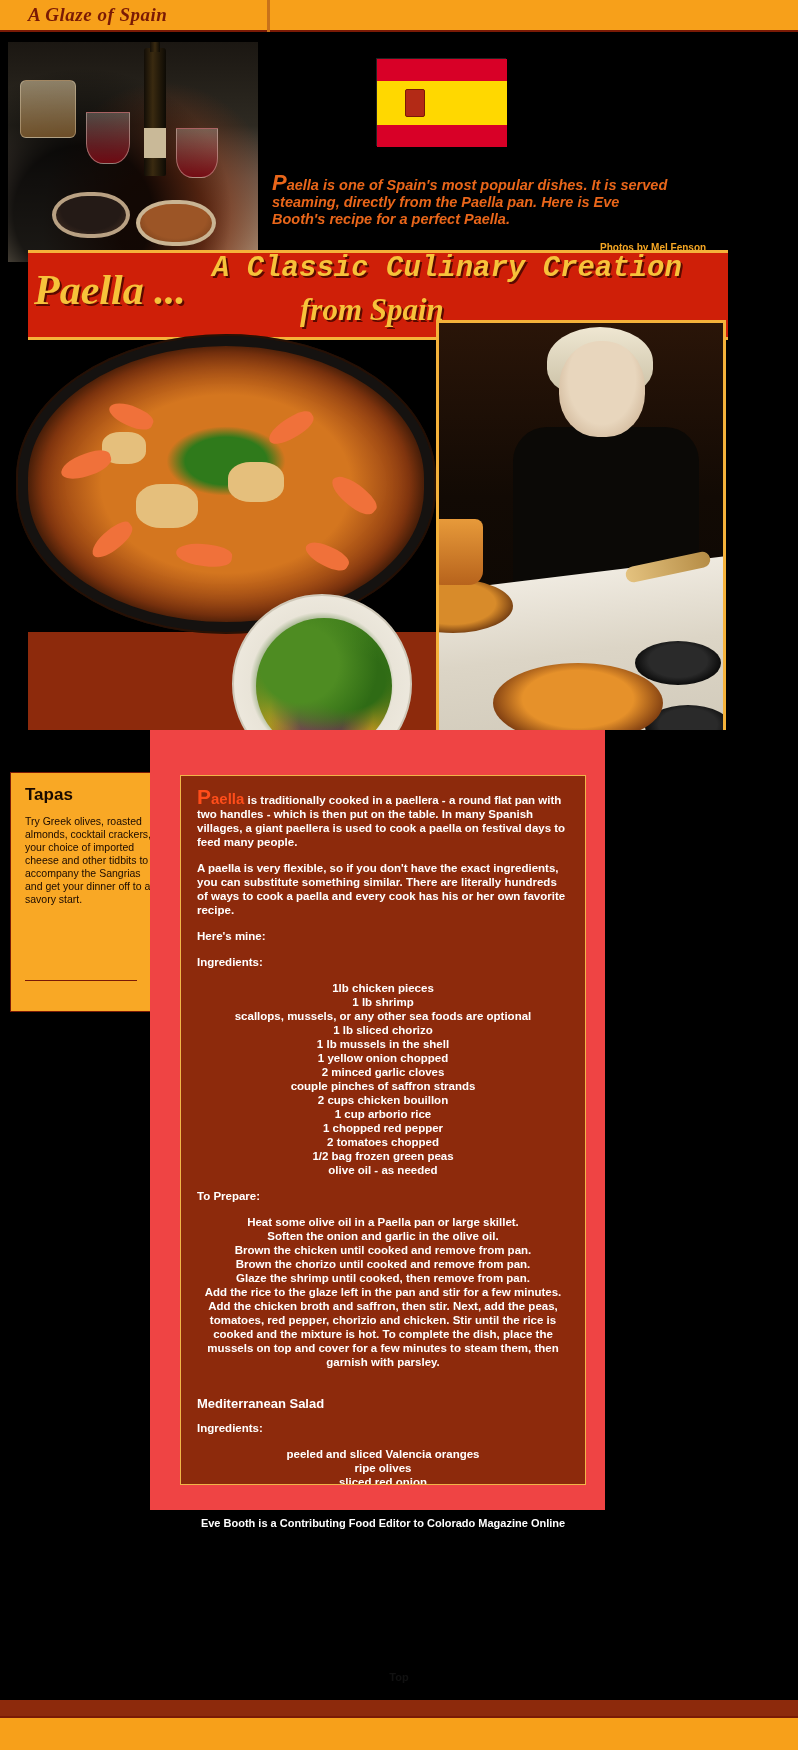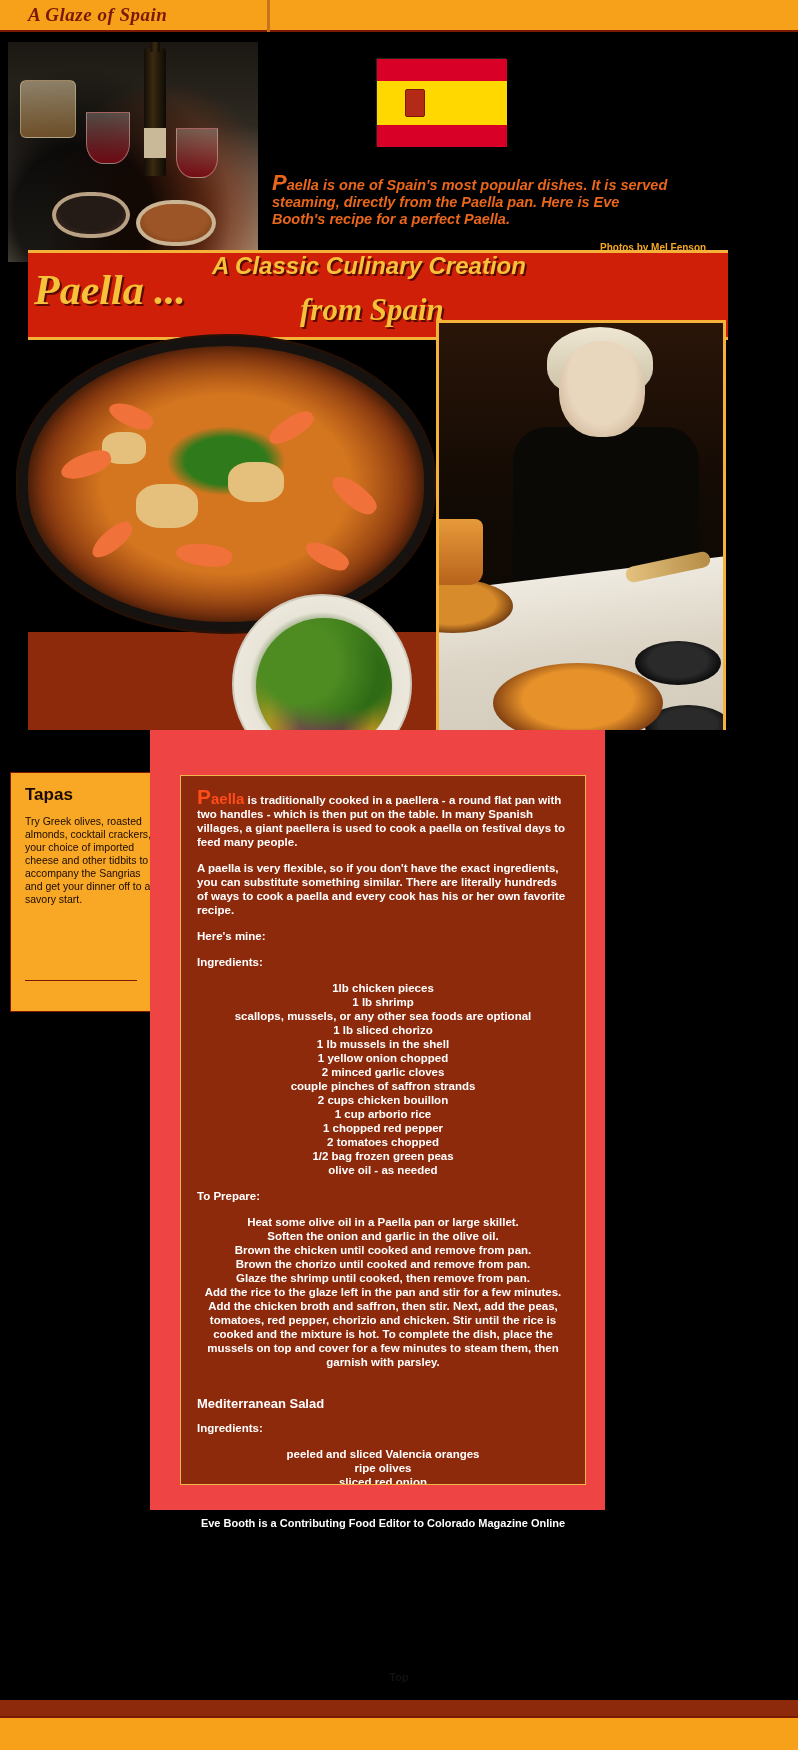--- a/index.html
+++ b/index.html
@@ -132,23 +132,23 @@
   }
   .title-paella {
     position: absolute; left: 34px; top: 232px;
     font-family: "Liberation Serif", serif;
     font-style: italic; font-weight: bold;
     font-size: 42px; color: #f7c23a;
     text-shadow: 2px 2px 0 #5a0a00;
   }
   .title-classic {
     position: absolute; left: 212px; top: 218px;
-    font-family: Liberation Sans, sans-serif;
+    font-family: Liberation Mono, monospace;
     font-style: italic; font-weight: bold;
-    font-size: 24px; color: #f7c23a;
+    font-size: 29px; color: #f7c23a;
     text-shadow: 2px 2px 0 #5a0a00;
     text-align: center;
   }
   .title-from {
     position: absolute; left: 300px; top: 258px;
     font-family: "Liberation Serif", serif;
     font-style: italic; font-weight: bold;
     font-size: 31px; color: #f7c23a;
     text-shadow: 2px 2px 0 #5a0a00;
   }

